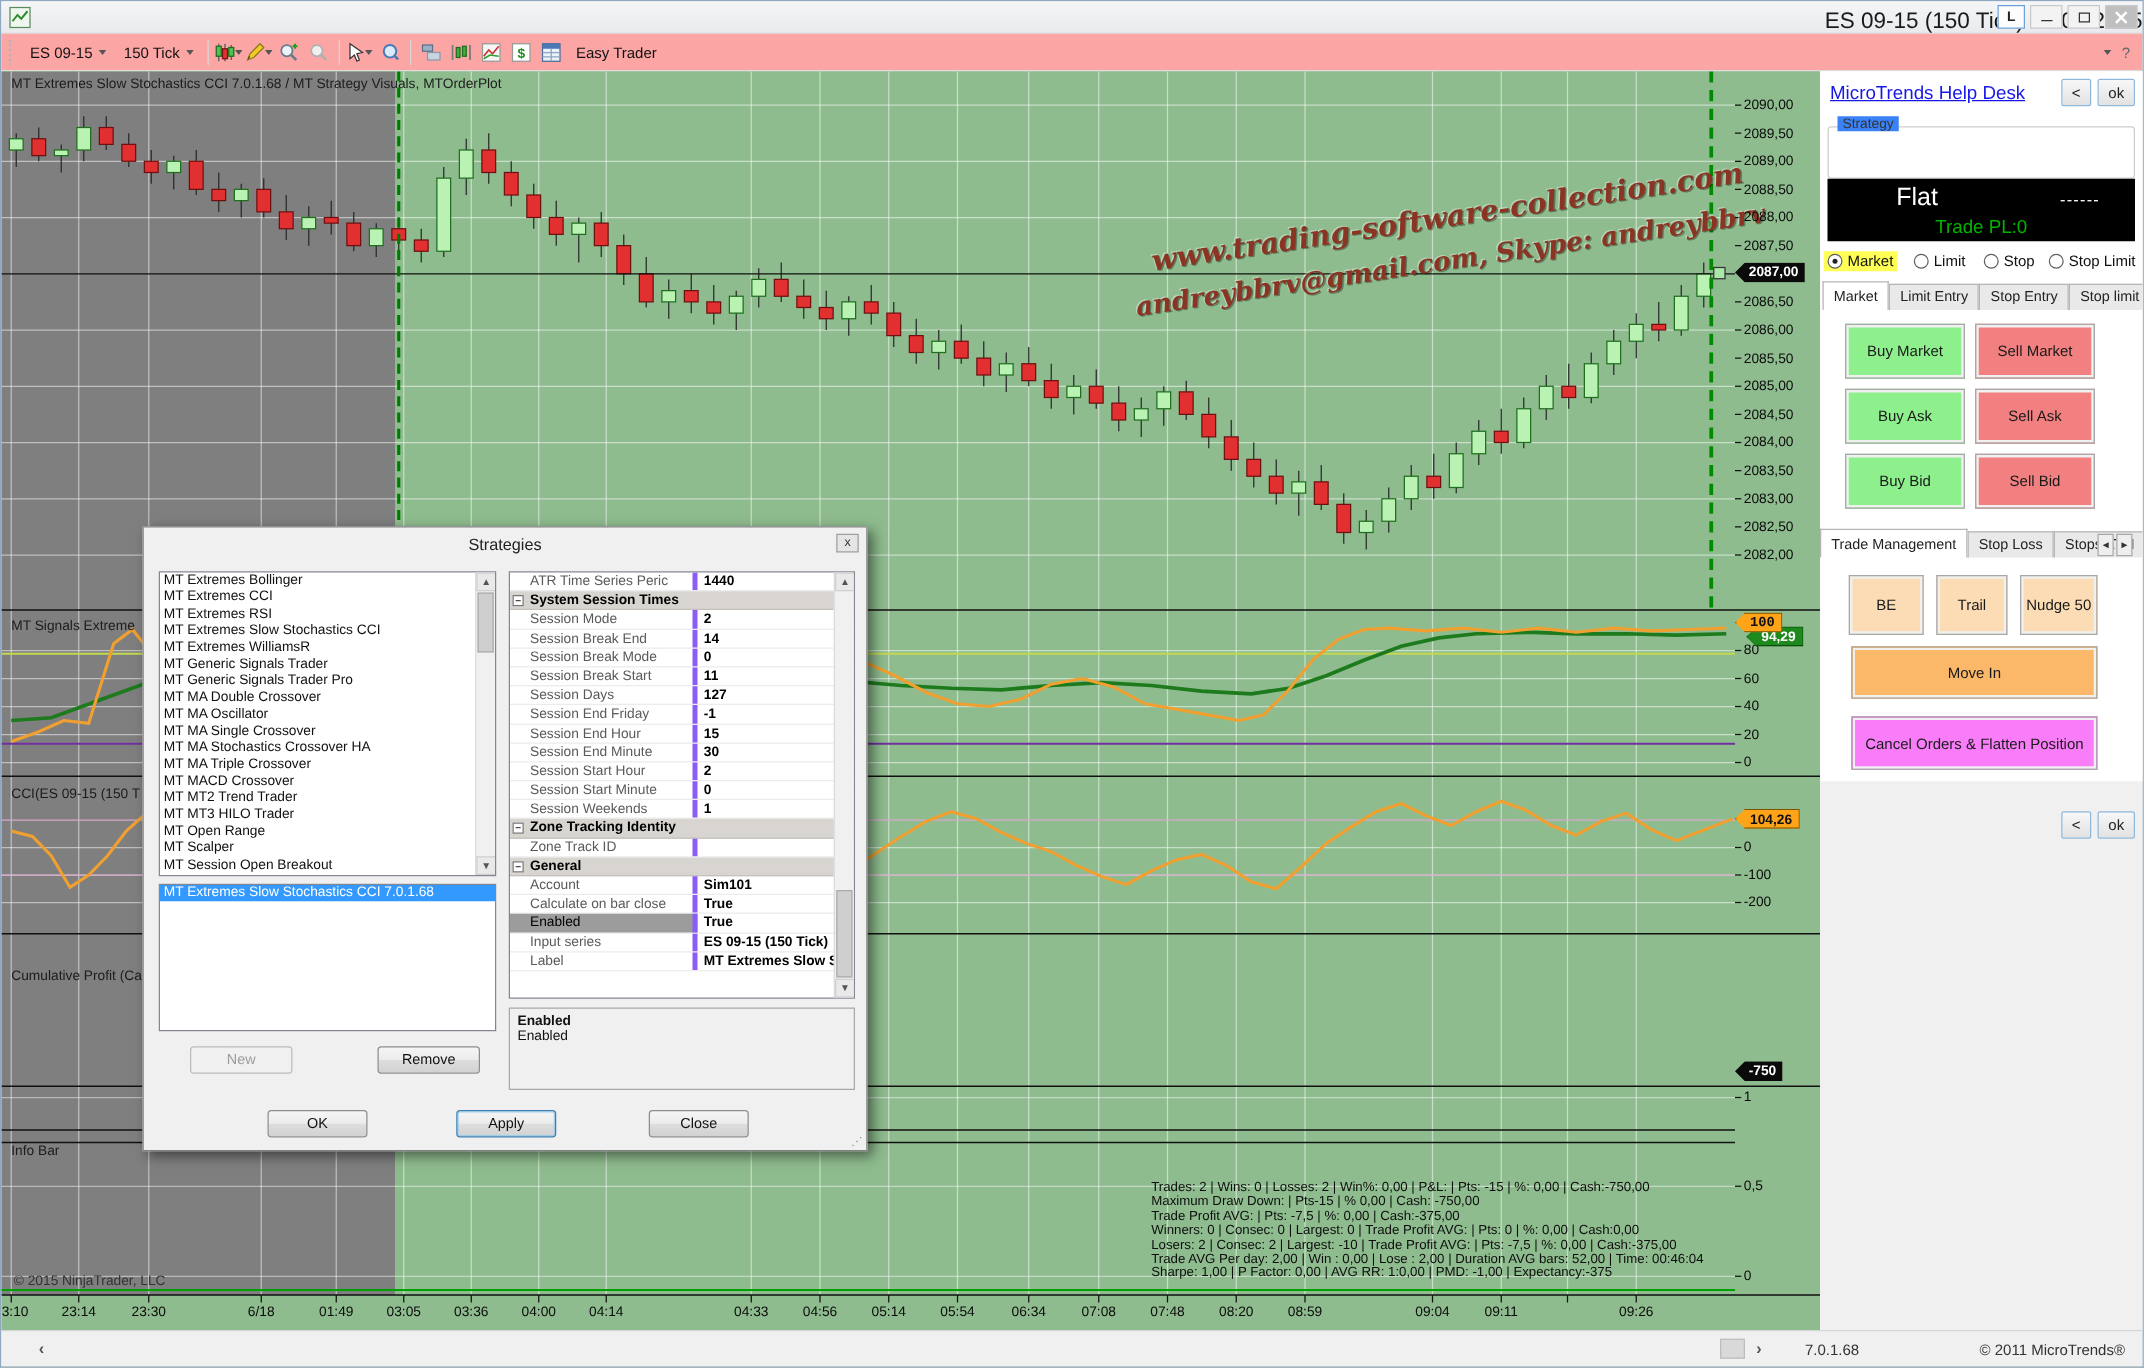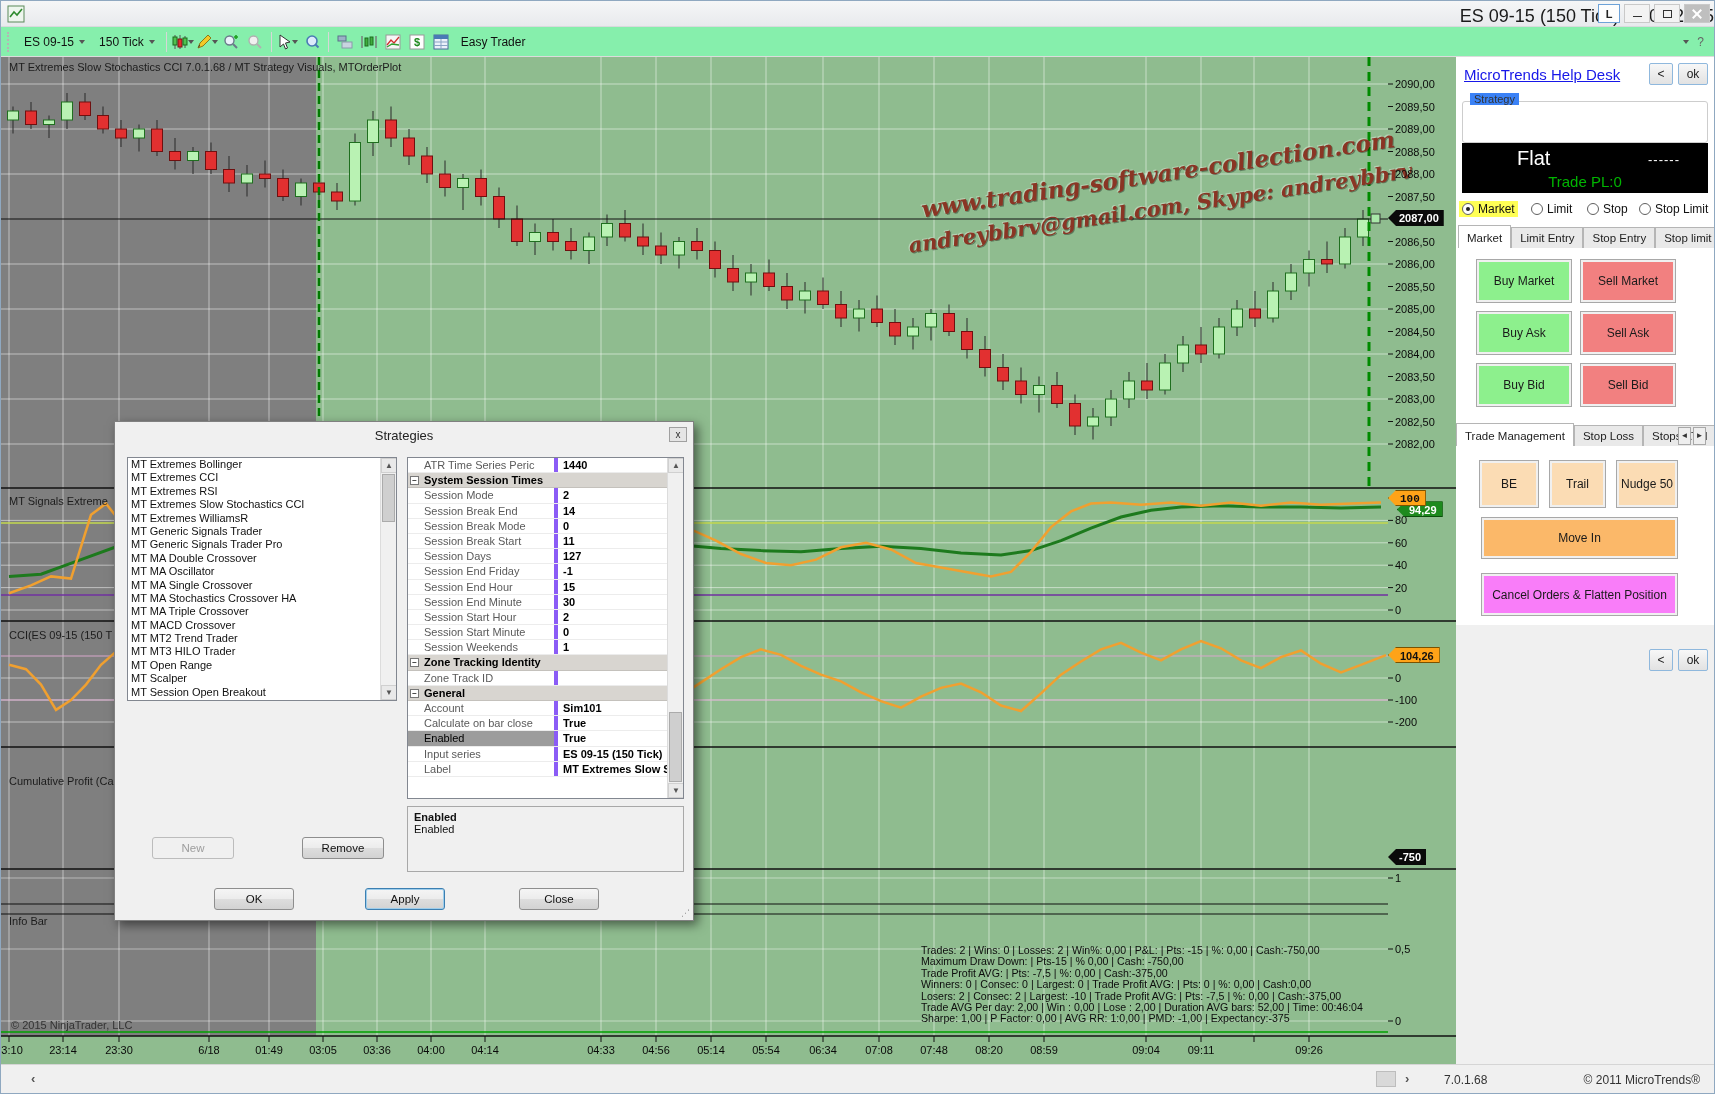--- a/index.html
+++ b/index.html
@@ -15,21 +15,21 @@
   .wc-btn{width:26px;height:19px;display:flex;align-items:center;justify-content:center;
     font-size:11px;color:#222;background:#f3f3f3;border:1px solid #c9c9c9;}
   .wc-l{border:1px solid #6da2d8;background:#fdfdfd;width:22px;font-weight:bold;}
   .wc-close{background:#bfbfbf;}
   .glyph-min{width:9px;height:1px;background:#333;margin-top:6px;}
   .glyph-max{width:9px;height:8px;border:1px solid #333;}
   .glyph-x{position:relative;width:10px;height:10px;}
   .glyph-x:before,.glyph-x:after{content:"";position:absolute;left:4px;top:-1px;width:2px;height:12px;background:#fff;}
   .glyph-x:before{transform:rotate(45deg);} .glyph-x:after{transform:rotate(-45deg);}
   
-  .toolbar{position:absolute;left:0;top:26px;width:100%;height:30px;background:#86efac;
+  .toolbar{position:absolute;left:0;top:26px;width:100%;height:30px;background:#fca5a5;
     border-bottom:1px solid #dcdcdc;display:flex;align-items:center;padding-left:4px;}
   .grip{width:5px;height:20px;border-left:2px dotted #b5b5b5;margin:0 5px 0 2px;}
   .tb-dd{display:flex;align-items:center;gap:5px;padding:3px 7px;font-size:12px;color:#111;cursor:default;}
   .caret{width:0;height:0;border-left:3.5px solid transparent;border-right:3.5px solid transparent;border-top:4px solid #555;}
   .tb-sep{width:1px;height:20px;background:#d7d7d7;margin:0 4px;}
   .tb-ic{width:22px;height:22px;display:flex;align-items:center;justify-content:center;margin:0 1px;}
   .tb-label{font-size:12px;margin-left:8px;color:#111;}
   .tb-right{margin-left:auto;margin-right:10px;display:flex;align-items:center;gap:8px;color:#666;font-size:12px;}
   
   #chart{position:absolute;left:0;top:56px;width:1455px;height:1007px;background:#8fbc8f;overflow:hidden;}
@@ -695,20 +695,23 @@
         <div class="li">MT Open Range</div>
         <div class="li">MT Scalper</div>
         <div class="li">MT Session Open Breakout</div>
         <div class="vsb">
         <div class="vsb-btn" style="top:0;">▲</div>
         <div class="vsb-thumb" style="top:16px;height:48px;"></div>
         <div class="vsb-btn" style="bottom:0;">▼</div>
       </div>
     </div>
 
+    <div class="listbox" style="left:12px;top:285px;width:270px;height:118px;" id="conf-list">
+        <div class="li sel">MT Extremes Slow Stochastics CCI 7.0.1.68</div>
+      </div>
 
     <div class="btn disabled" style="left:37px;top:415px;width:82px;height:22px;">New</div>
     <div class="btn" style="left:187px;top:415px;width:82px;height:22px;">Remove</div>
 
     <div class="pgrid" style="left:292px;top:35px;width:277px;height:342px;">
       <div id="grid-rows">
           <div class="grow">
             <div class="gk">ATR Time Series Peric</div>
             <div class="gv">1440</div>
           </div>

